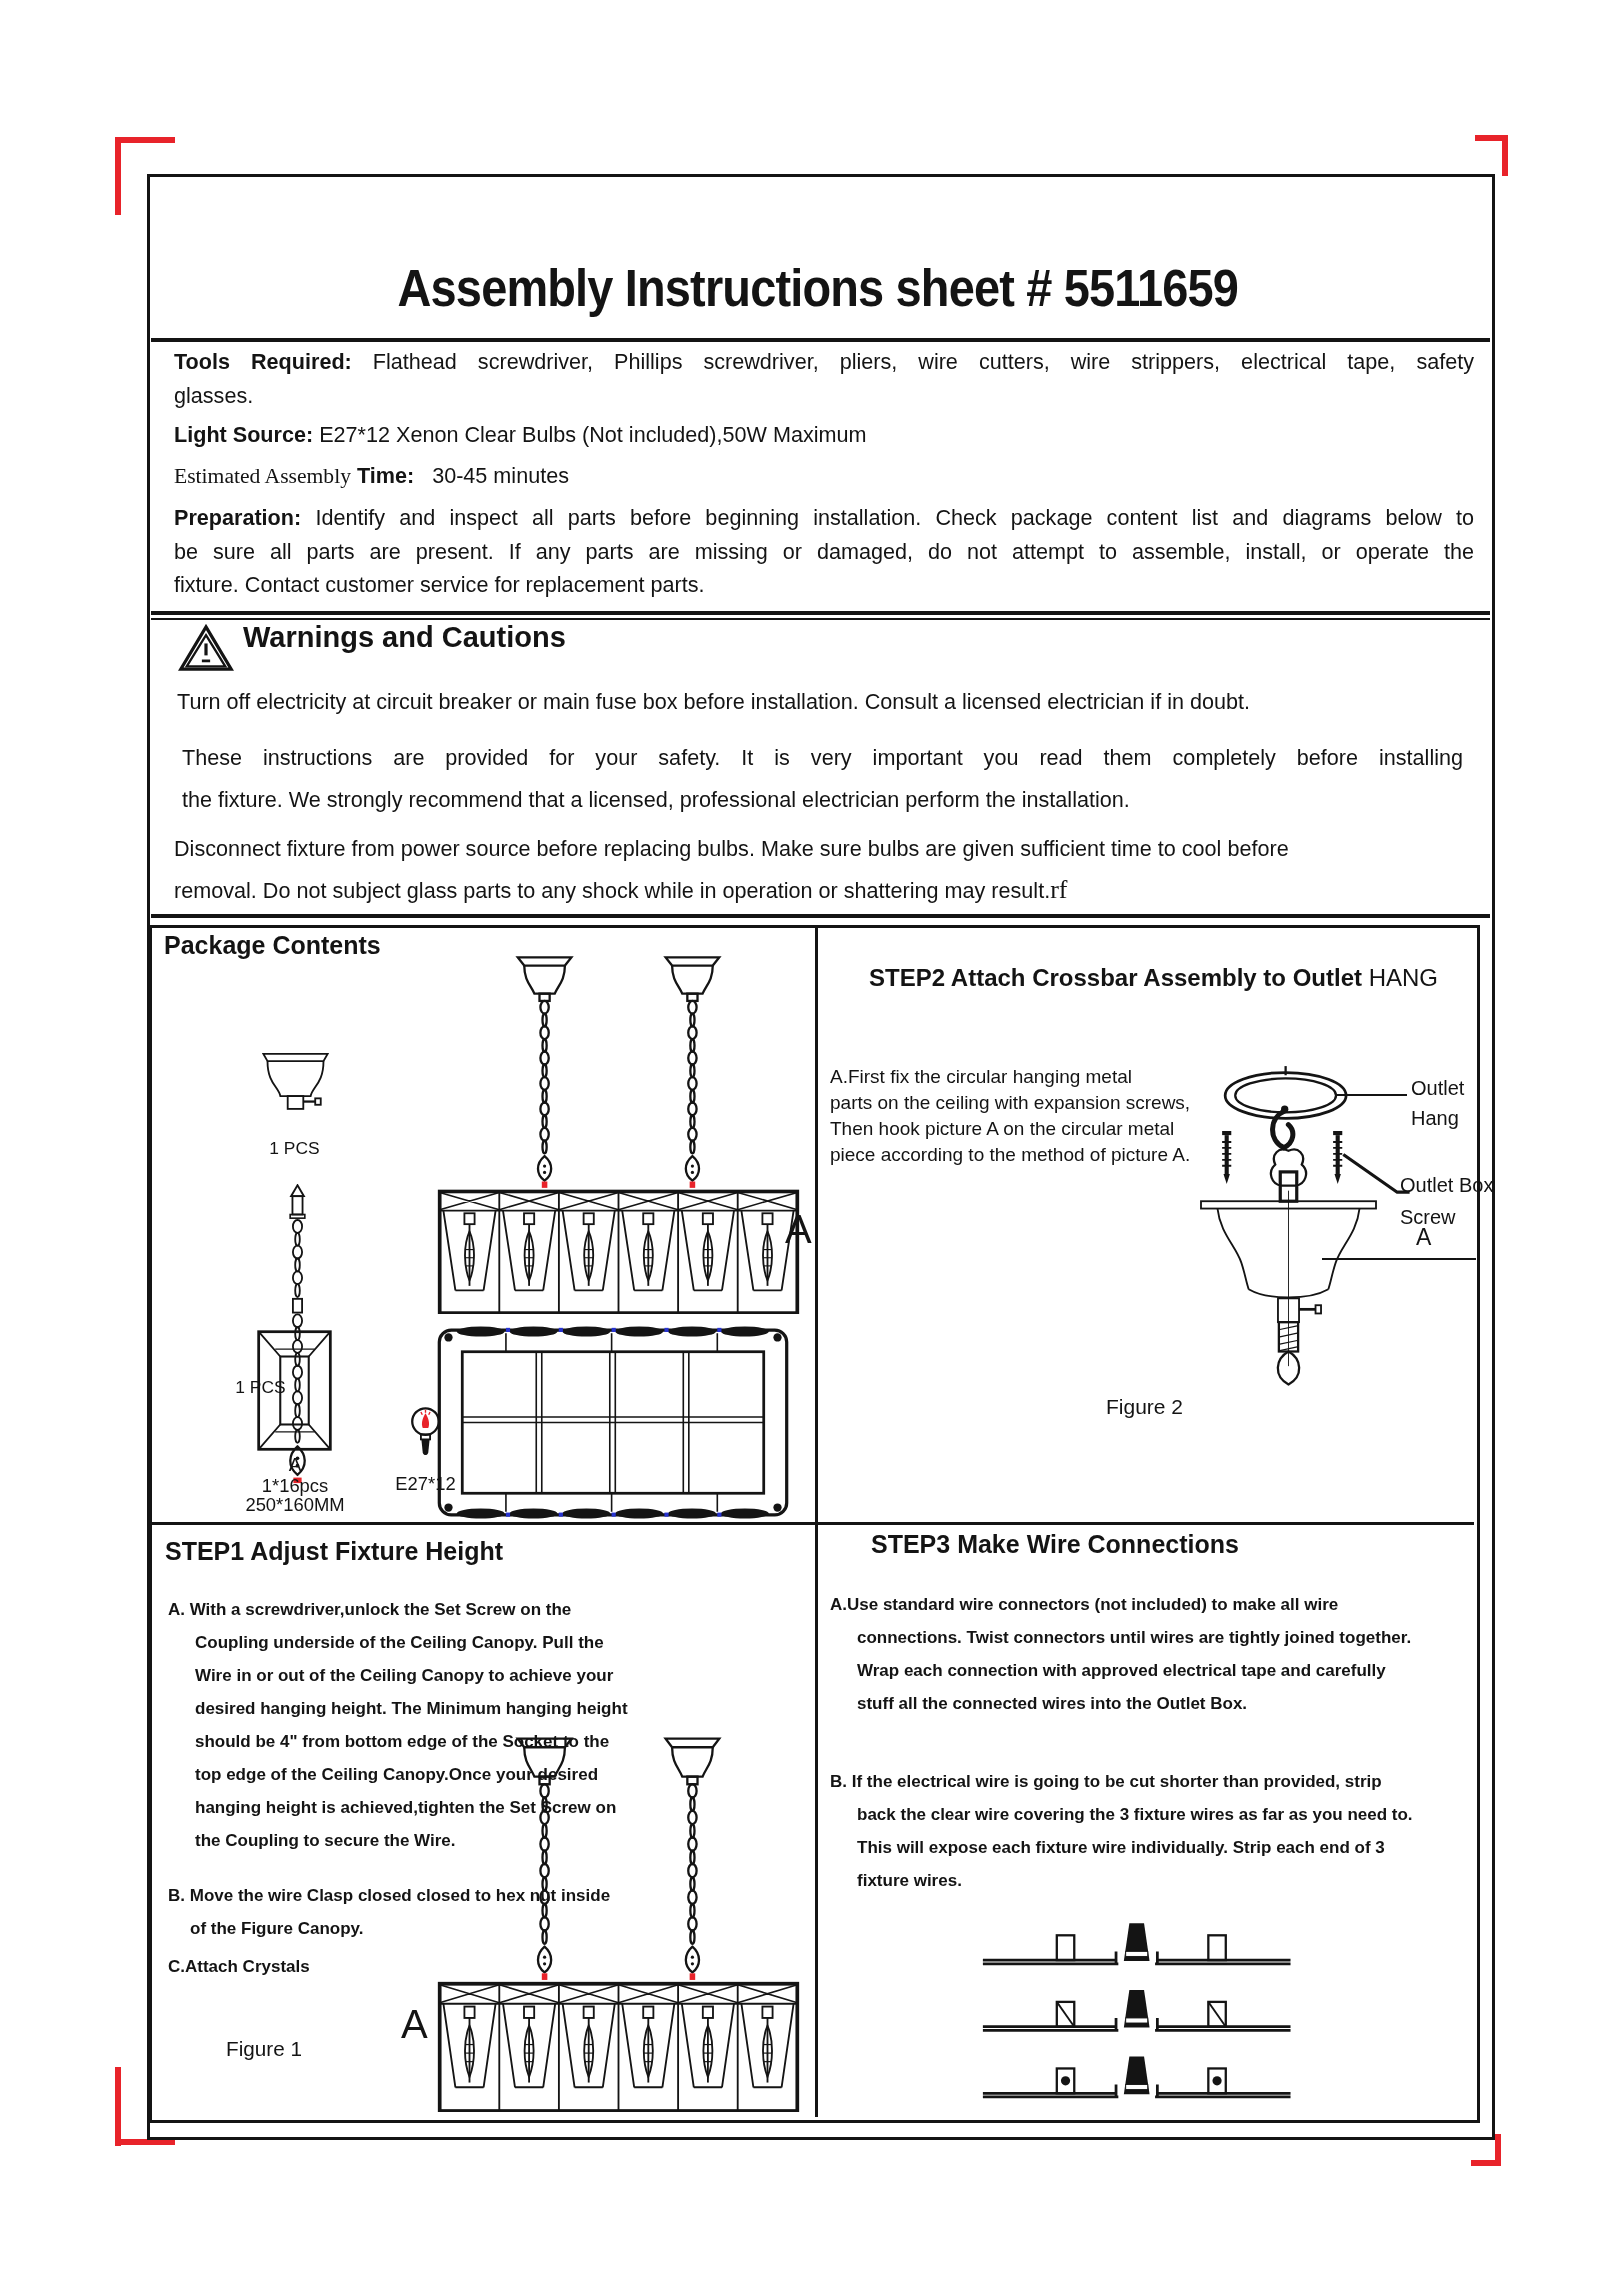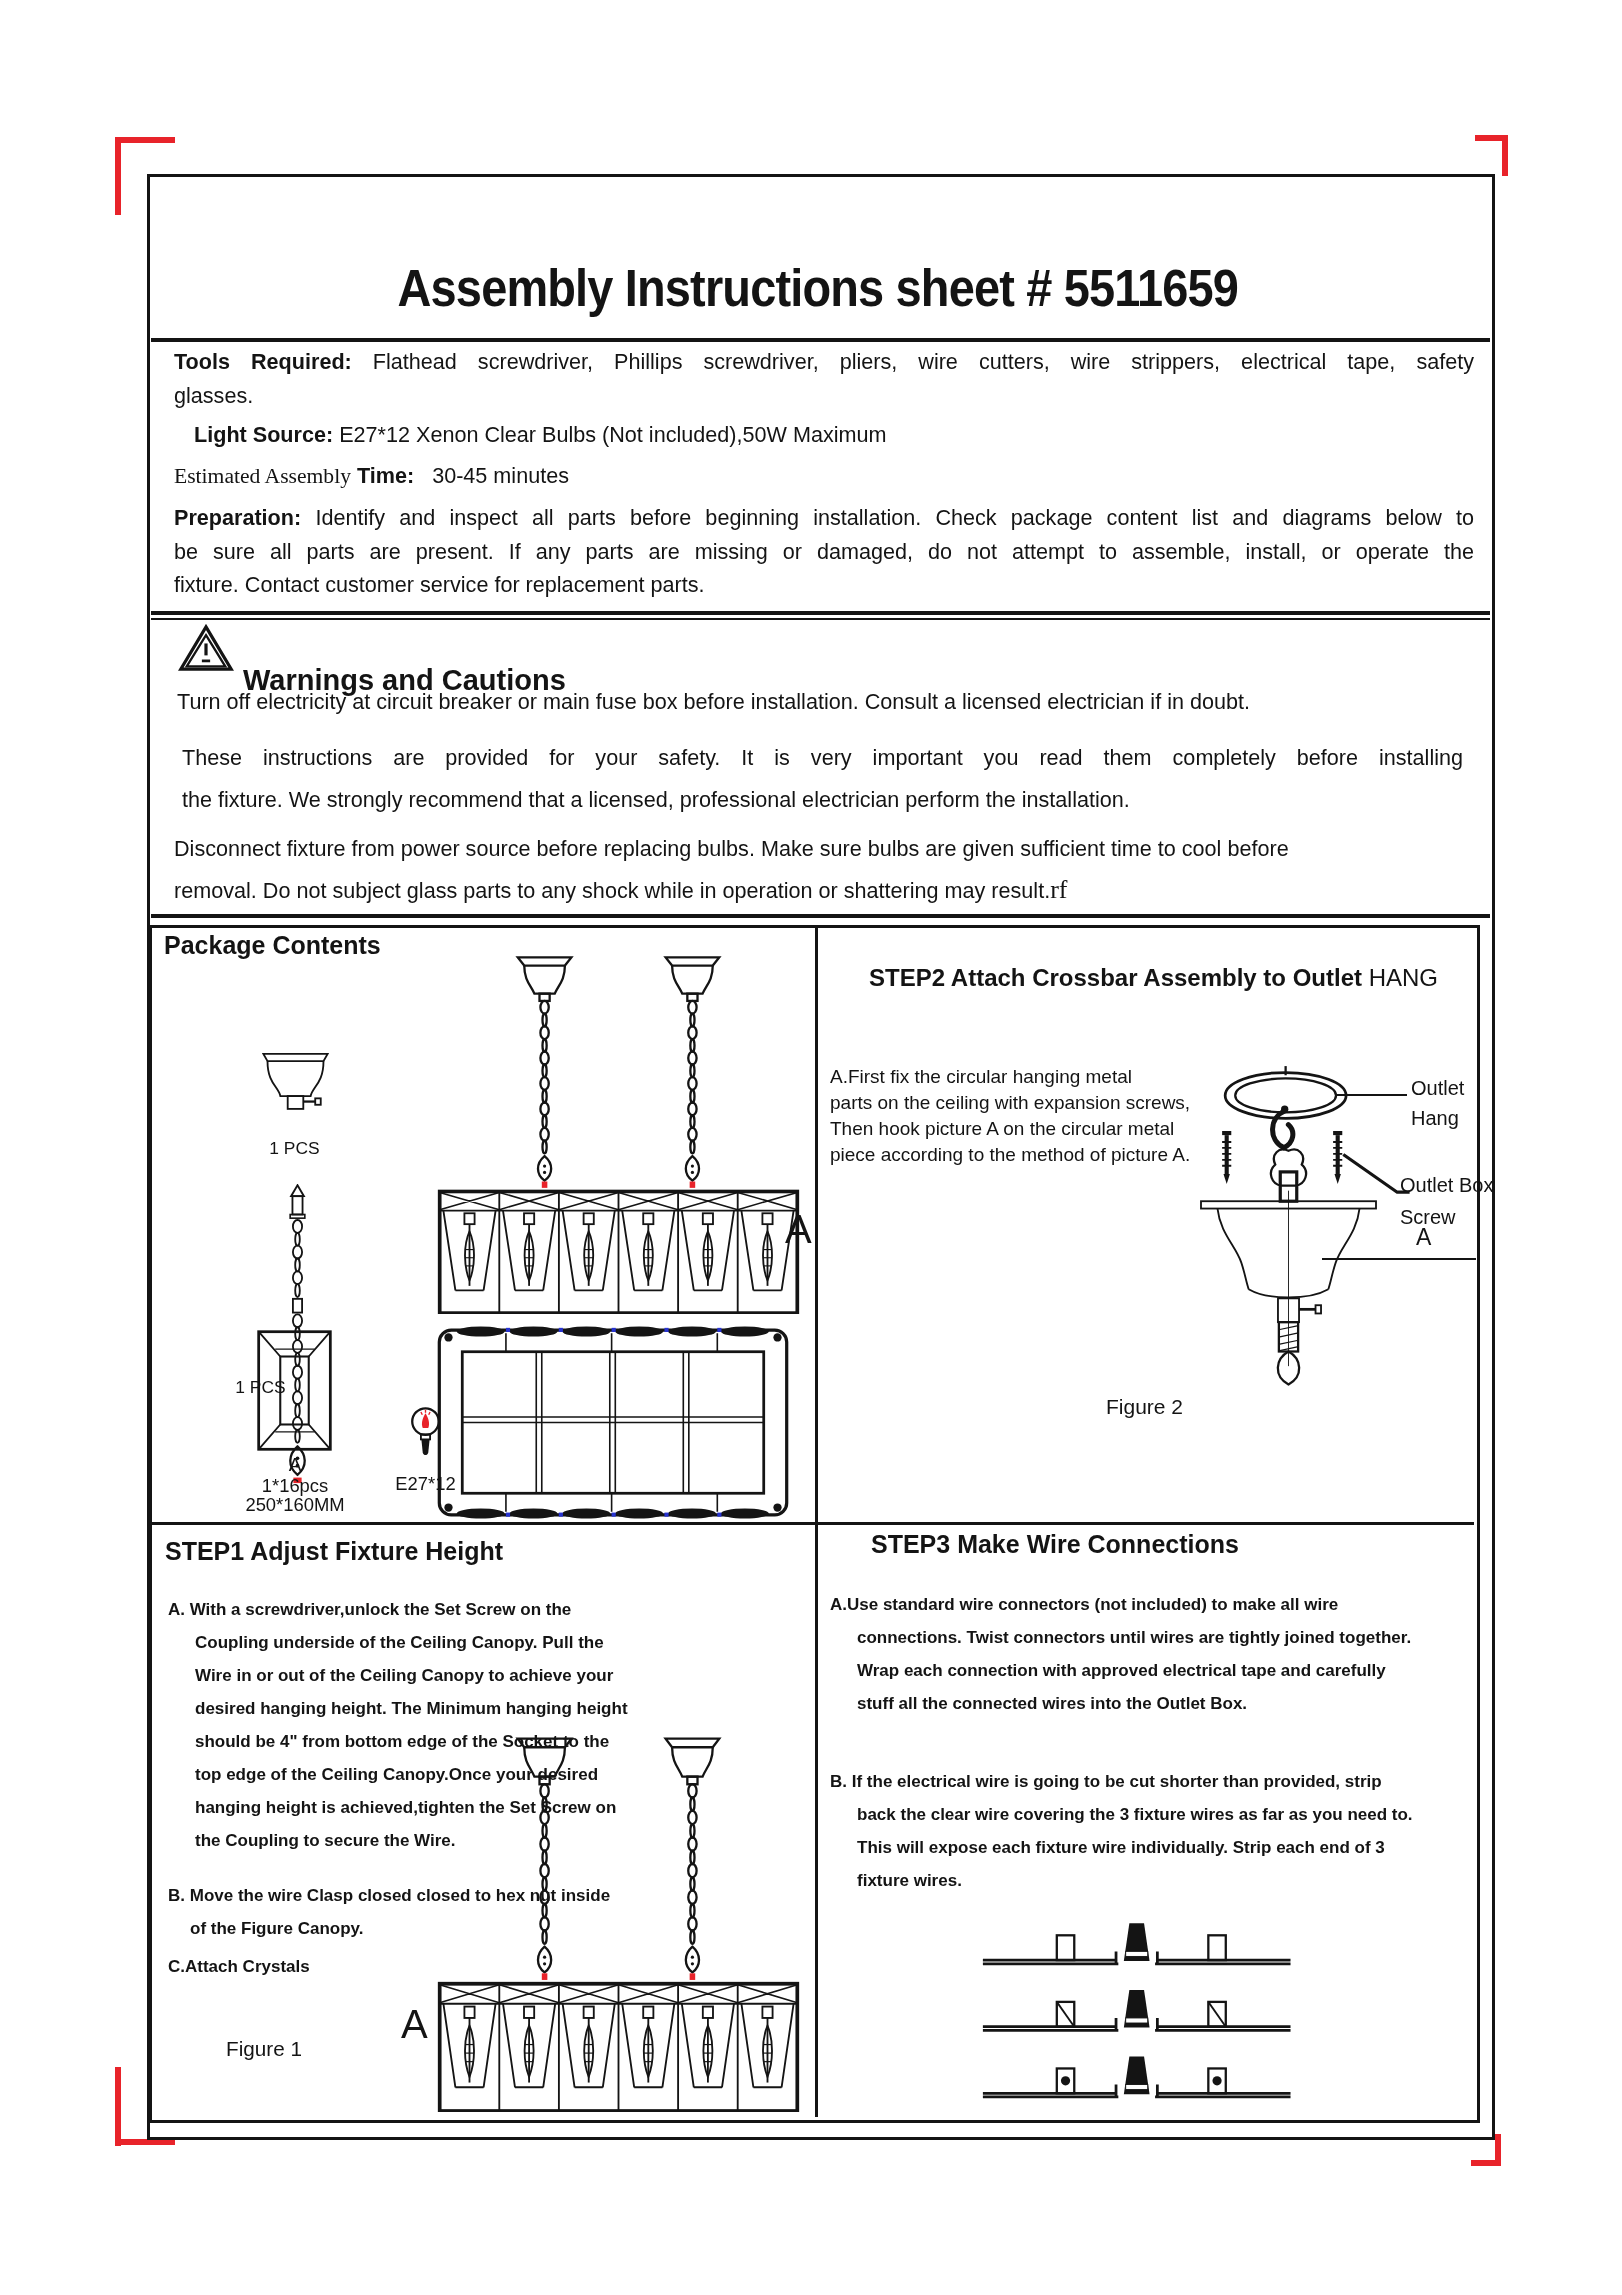--- a/index.html
+++ b/index.html
@@ -93,21 +93,21 @@
 
   <div class="abs" style="left:147px;top:259px;width:1342px;text-align:center;">
     <span style="display:inline-block;font-weight:bold;font-size:51px;letter-spacing:-0.9px;white-space:nowrap;transform:scaleX(0.92);transform-origin:center;">Assembly Instructions sheet # 5511659</span>
   </div>
 
   <div class="abs t47 stretch" style="left:174px;top:345px;width:1300px;">
     <span class="bold">Tools Required:</span>
     <span>Flathead screwdriver, Phillips screwdriver, pliers, wire cutters, wire strippers, electrical tape, safety</span>
   </div>
   <div class="abs t47 nowrap" style="left:174px;top:379px;">glasses.</div>
-  <div class="abs t47 nowrap" style="left:174px;top:418px;margin-left:20px;">
+  <div class="abs t47 nowrap" style="left:174px;top:418px;">
     <span class="bold">Light Source:</span>
     <span>E27*12 Xenon Clear Bulbs (Not included),50W Maximum</span>
   </div>
   <div class="abs t47 nowrap" style="left:174px;top:459px;">
     <span class="serif">Estimated Assembly</span>
     <span class="bold">Time:</span>&nbsp;&nbsp;
     <span>30-45 minutes</span>
   </div>
   <div class="abs t47 stretch" style="left:174px;top:501px;width:1300px;">
     <span class="bold">Preparation:</span>
@@ -115,21 +115,21 @@
   </div>
   <div class="abs t47 stretch" style="left:174px;top:535px;width:1300px;">be sure all parts are present. If any parts are missing or damaged, do not attempt to assemble, install, or operate the</div>
   <div class="abs t47 nowrap" style="left:174px;top:568px;text-align:center;">fixture. Contact customer service for replacement parts.</div>
 
   <svg class="abs" style="left:178px;top:624px" width="56" height="49" viewBox="0 0 122 106">
     <path d="M61,6 L116,98 H6 Z" class="ink" stroke-width="7"></path>
     <path d="M61,24 L103,92 H19 Z" class="ink" stroke-width="5"></path>
     <line x1="61" y1="42" x2="61" y2="68" class="ink" stroke-width="7"></line>
     <line x1="52" y1="80" x2="70" y2="80" class="ink" stroke-width="6"></line>
   </svg>
-  <div class="abs bold nowrap" style="left:243px;top:664px;font-size:29px;">Warnings and Cautions</div>
+  <div class="abs bold nowrap" style="left:243px;top:621px;font-size:29px;">Warnings and Cautions</div>
   <div class="abs t47 nowrap" style="left:177px;top:685px;">Turn off electricity at circuit breaker or main fuse box before installation. Consult a licensed electrician if in doubt.</div>
   <div class="abs t47 stretch" style="left:182px;top:741px;width:1281px;">These instructions are provided for your safety. It is very important you read them completely before installing</div>
   <div class="abs t47 nowrap" style="left:174px;top:832px;">Disconnect fixture from power source before replacing bulbs. Make sure bulbs are given sufficient time to cool before</div>
   <div class="abs t47 nowrap" style="left:182px;top:783px;">the fixture. We strongly recommend that a licensed, professional electrician perform the installation.</div>
   <div class="abs t47 nowrap" style="left:174px;top:873px;">
     <span>removal. Do not subject glass parts to any shock while in operation or shattering may result.</span><span class="serif" style="font-size:26px;">rf</span>
   </div>
 
   <div class="abs" style="left:149px;top:925px;width:1325px;height:1192px;border:3.2px solid #141414;"></div>
   <div class="bar" style="left:815px;top:925px;width:3.2px;height:1192px"></div>

